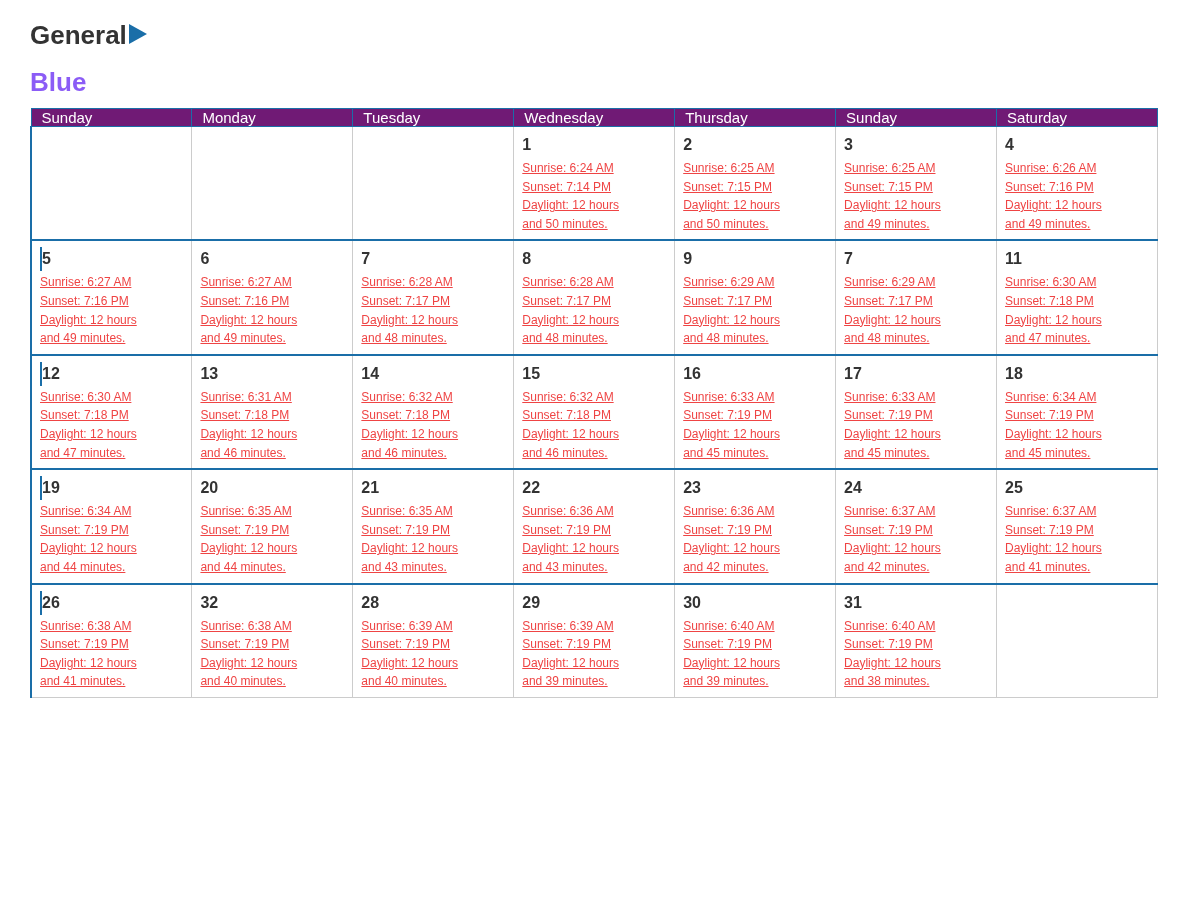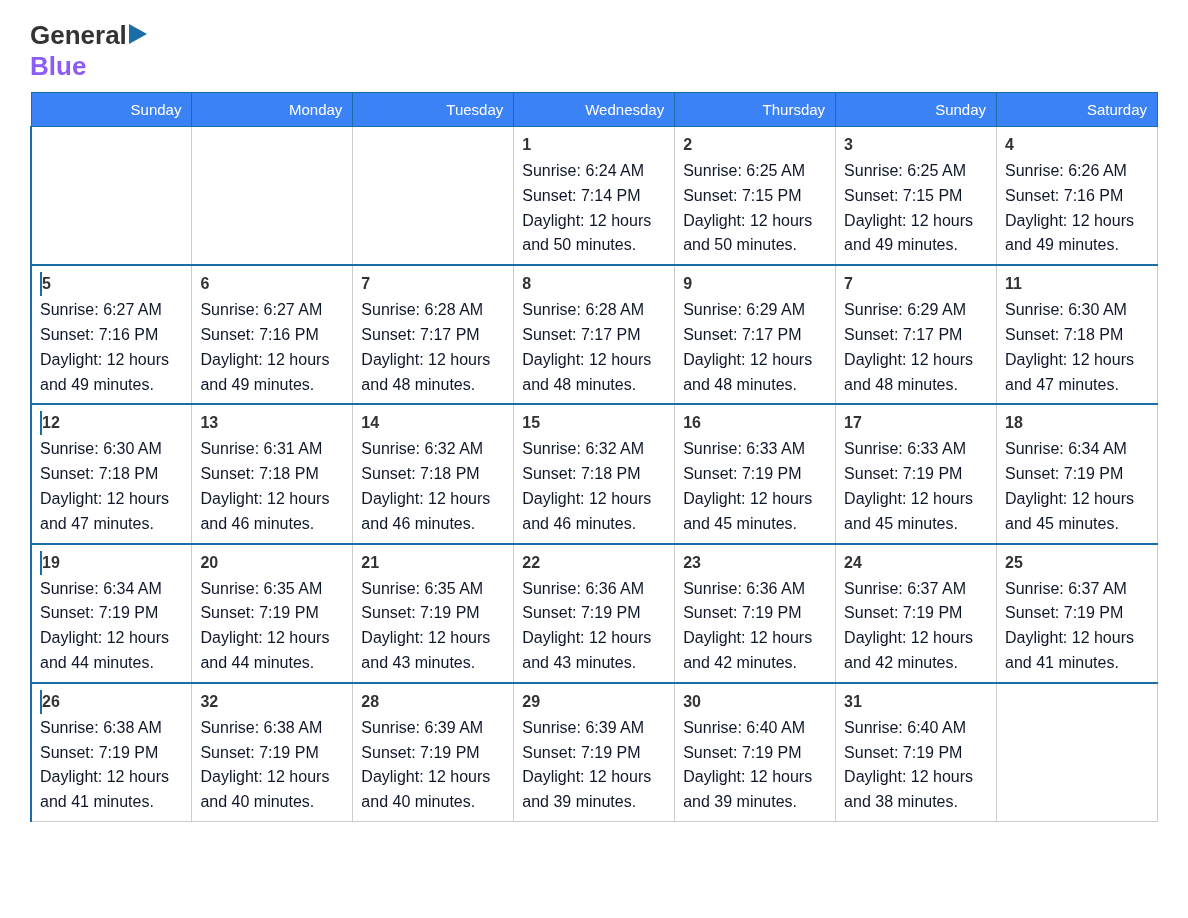--- a/index.html
+++ b/index.html
@@ -17,20 +17,21 @@
       margin-bottom: 10px;
     }
     .logo {
       display: flex;
       align-items: center;
       gap: 0;
     }
     .logo-wrapper {
       display: flex;
       flex-direction: column;
+      gap: 16px;
     }
     .logo-line1 {
       display: flex;
       align-items: center;
     }
     .title-section {
       text-align: right;
     }
     .month-title {
       font-size: 52px;
@@ -42,49 +43,50 @@
       font-size: 20px;
       color: #555;
       margin-top: 4px;
     }
     .calendar-table {
       width: 100%;
       border-collapse: collapse;
       margin-top: 10px;
     }
     .calendar-table th {
-      background-color: #3b82f6;
+      background-color: #701a75;
       color: #fff;
       font-size: 15px;
       font-weight: normal;
-      padding: 8px 10px;
-      text-align: right;
+      padding: 0 10px;
+      text-align: left;
       border: 1px solid #1a6ea8;
     }
     .calendar-table td {
       vertical-align: top;
       border: 1px solid #ccc;
       padding: 6px 8px;
       width: calc(100% / 7);
       min-height: 110px;
       font-size: 12.5px;
       color: #333;
       line-height: 1.5;
     }
     .day-number {
       font-size: 16px;
       font-weight: bold;
       color: #333;
       display: block;
       margin-bottom: 2px;
     }
     .day-info {
-      font-size: 16px;
-      color: #0f172a;
+      font-size: 12px;
+      color: #ef4444;
       line-height: 1.55;
+      text-decoration: underline;
     }
     .calendar-table tr td:first-child .day-number,
     .calendar-table tr td:first-child {
       border-left: 2px solid #1a6ea8;
     }
     .row-border td {
       border-top: 2px solid #1a6ea8;
     }
     .empty-cell {
       background: #fff;

